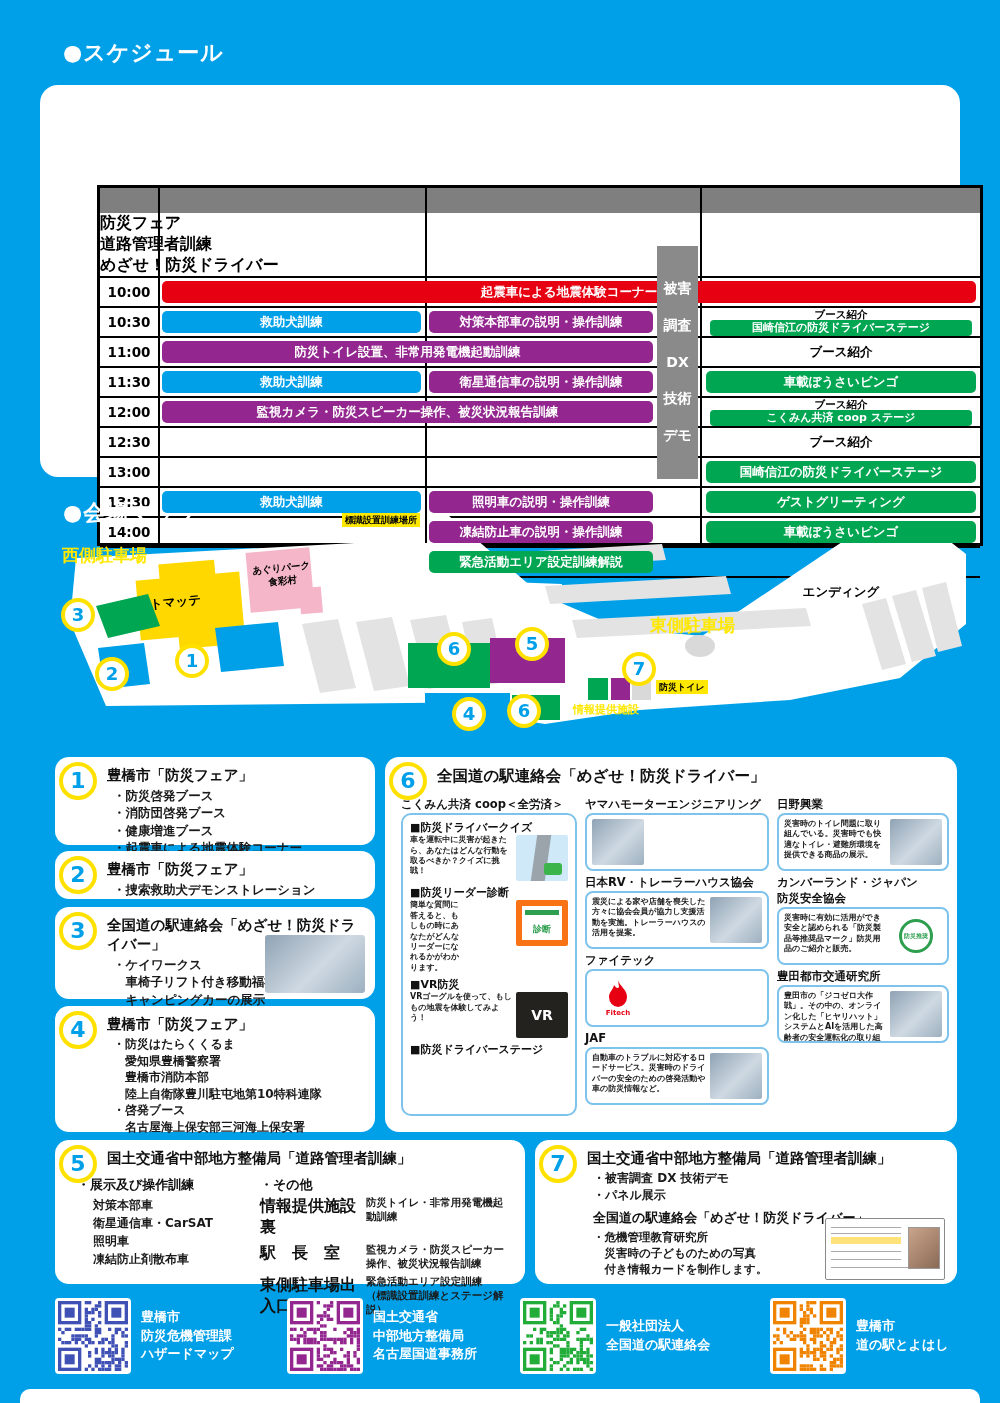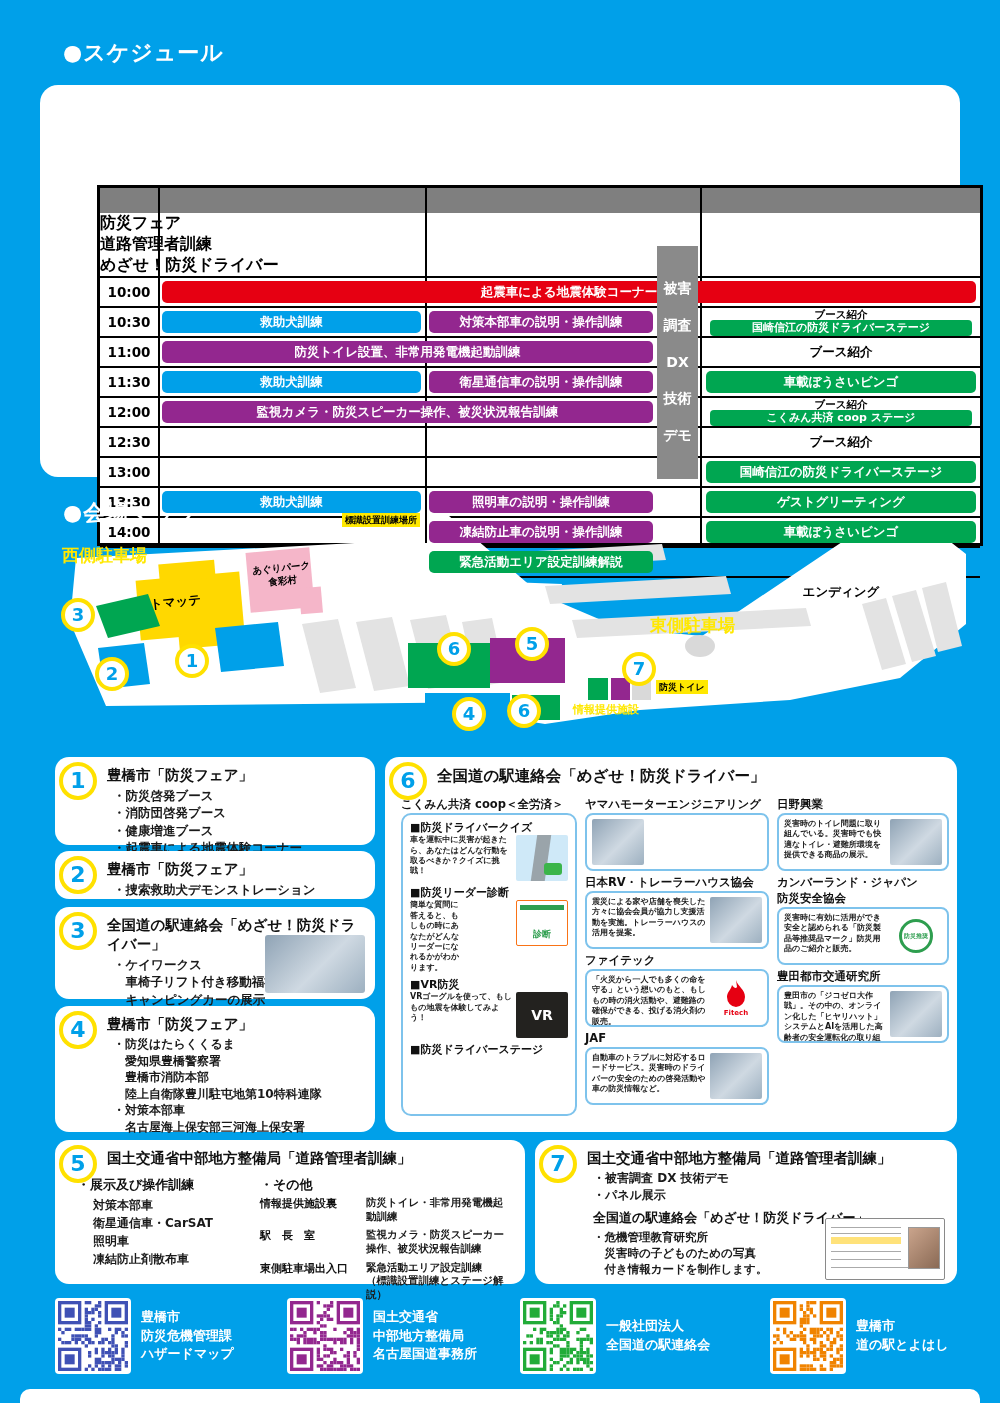--- a/index.html
+++ b/index.html
@@ -67,39 +67,39 @@
   .v1item{margin-bottom:5px;}
   .v1title{font-size:11px;color:#111;line-height:1.2;}
   .v1row{display:flex;gap:4px;align-items:flex-start;margin-top:1px;}
   .v1text{flex:1;font-size:8px;line-height:1.3;color:#1a1a1a;}
 
   
   .ph-vr{background:#23221f;display:flex;align-items:center;justify-content:center;color:#fff;font-size:14px;text-align:right;}
   .ph-quiz{background:#cfe9f8;}
   .ph-quiz .road{position:absolute;left:18px;top:0;width:14px;height:100%;background:#9aa4aa;transform:skewX(-8deg);}
   .ph-quiz .car{position:absolute;right:6px;bottom:6px;width:18px;height:12px;background:#3bb54a;border-radius:3px;}
-  .ph-shindan{background:#fff;border:1px solid #f97316;box-sizing:border-box;margin-left:48px;}
+  .ph-shindan{background:#fff;border:6px solid #f97316;box-sizing:border-box;margin-left:48px;}
   .ph-shindan .bar{position:absolute;left:3px;right:3px;top:4px;height:5px;background:#2e9e4f;}
   .ph-shindan .txt{position:absolute;left:0;right:0;bottom:4px;text-align:center;font-size:9px;color:#2e9e4f;}
   .ph-mascot{background:#fff;}
   .ph-mascot .body{position:absolute;left:10px;top:8px;width:32px;height:34px;background:#ffd800;border-radius:50% 50% 45% 45%;}
   .ph-mascot .leaf{position:absolute;left:23px;top:2px;width:8px;height:8px;background:#3bb54a;border-radius:0 60% 0 60%;}
   .ph-fitech{background:#fff;display:flex;flex-direction:column;align-items:center;justify-content:center;}
   .ph-fitech .fname{font-size:7px;color:#e60012;margin-top:1px;}
   .ph-mark{background:#fff;display:flex;align-items:center;justify-content:center;}
   .ph-mark .ring{width:34px;height:34px;border:3px solid #2e9e4f;border-radius:50%;box-sizing:border-box;display:flex;align-items:center;justify-content:center;font-size:6px;color:#2e9e4f;text-align:center;}
 
   
   #sec5{left:55px;top:1140px;width:470px;height:144px;}
   #sec5 .lcolh{position:absolute;left:22px;top:36px;font-size:13px;color:#111;}
   #sec5 .lcol{position:absolute;left:38px;top:56px;font-size:12px;line-height:1.5;color:#1a1a1a;}
   #sec5 .rcolh{position:absolute;left:205px;top:36px;font-size:13px;color:#111;}
   #sec5 .rrows{position:absolute;left:205px;top:56px;width:252px;}
   .rrow{display:flex;gap:6px;margin-bottom:5px;}
-  .rrow .rlabel{width:100px;flex:0 0 auto;font-size:11px;color:#111;}
+  .rrow .rlabel{width:100px;flex:0 0 auto;font-size:16px;color:#111;}
   .rrow .rtext{flex:1;font-size:10.5px;line-height:1.3;color:#1a1a1a;white-space:pre-line;}
   #sec7{left:535px;top:1140px;width:422px;height:144px;}
   #sec7 .sec-lines{margin-top:2px;font-size:12px;}
   #sec7 .subtitle{margin:6px 10px 0 58px;font-size:13px;color:#111;}
   #sec7 .sublines{margin-left:58px;font-size:11.5px;line-height:1.4;color:#1a1a1a;}
   #id-card{position:absolute;right:12px;top:78px;width:118px;height:60px;background:#fff;border:1px solid #8a8a8a;border-radius:2px;}
   #id-card .ln{position:absolute;left:5px;height:1px;background:#aaa;}
   #id-card .yrow{position:absolute;left:5px;top:18px;width:70px;height:7px;background:#ffe27a;}
   #id-card .face{position:absolute;right:4px;top:8px;width:30px;height:40px;background:linear-gradient(135deg,#caa48c,#8a6a55);border:1px solid #999;}
 
@@ -288,21 +288,21 @@
     <div class="photo photo3"></div>
   </div>
   <div class="sec" id="sec4">
     <div class="nbadge">4</div>
     <div class="sec-title">豊橋市「防災フェア」</div>
     <div class="sec-lines">
         <div class="sec-line">・防災はたらくくるま</div>
         <div class="sec-line">　愛知県豊橋警察署</div>
         <div class="sec-line">　豊橋市消防本部</div>
         <div class="sec-line">　陸上自衛隊豊川駐屯地第10特科連隊</div>
-        <div class="sec-line">・対策本部車</div>
+        <div class="sec-line">・啓発ブース</div>
         <div class="sec-line">　名古屋海上保安部三河海上保安署</div>
       </div>
   </div>
 
   <div class="sec" id="sec6">
     <div class="nbadge">6</div>
     <div class="sec-title" style="font-size:15.5px;">全国道の駅連絡会「めざせ！防災ドライバー」</div>
     <div class="s6col" id="s6col1">
       <div class="vheader">こくみん共済 coop＜全労済＞</div>
       <div id="s6box1">
@@ -343,21 +343,20 @@
         <div class="vbox">
           <div class="vphoto"></div>
         </div>
         <div class="vheader">日本RV・トレーラーハウス協会</div>
         <div class="vbox">
           <div class="vtext">震災による家や店舗を喪失した方々に協会会員が協力し支援活動を実施。トレーラーハウスの活用を提案。</div>
           <div class="vphoto"></div>
         </div>
         <div class="vheader">ファイテック</div>
         <div class="vbox">
-          <div class="vtext">「火災から一人でも多くの命を守る」という想いのもと、もしもの時の消火活動や、避難路の確保ができる、投げる消火剤の販売。</div>
           <div class="vphoto ph-fitech">
             <svg width="22" height="28" viewBox="0 0 22 28">
               <path d="M11,0 C13,7 20,9 20,17 A9,10 0 1,1 2,17 C2,12 6,10 7,5 C9,8 11,9 12,7 Z" fill="#e60012"></path>
             </svg>
             <div class="fname">Fitech</div>
           </div>
         </div>
         <div class="vheader">JAF</div>
         <div class="vbox">
           <div class="vtext">自動車のトラブルに対応するロードサービス。災害時のドライバーの安全のための啓発活動や車の防災情報など。</div>

